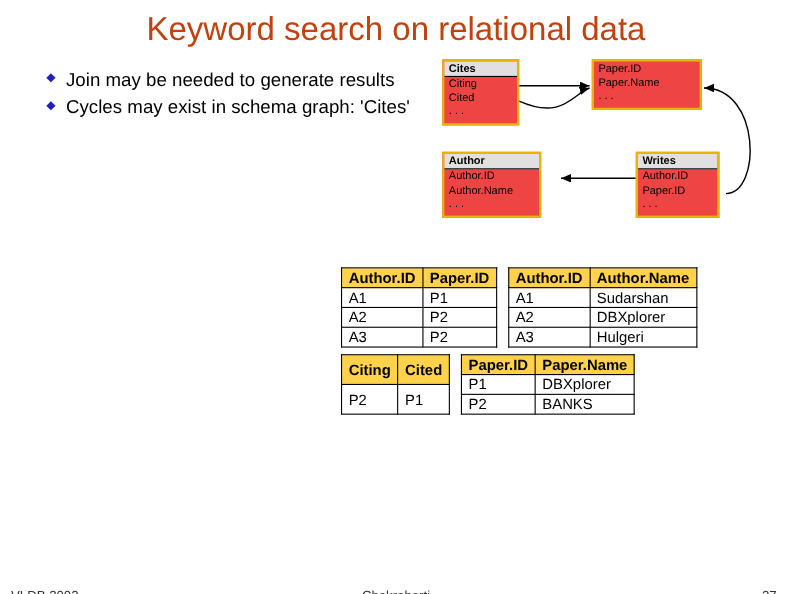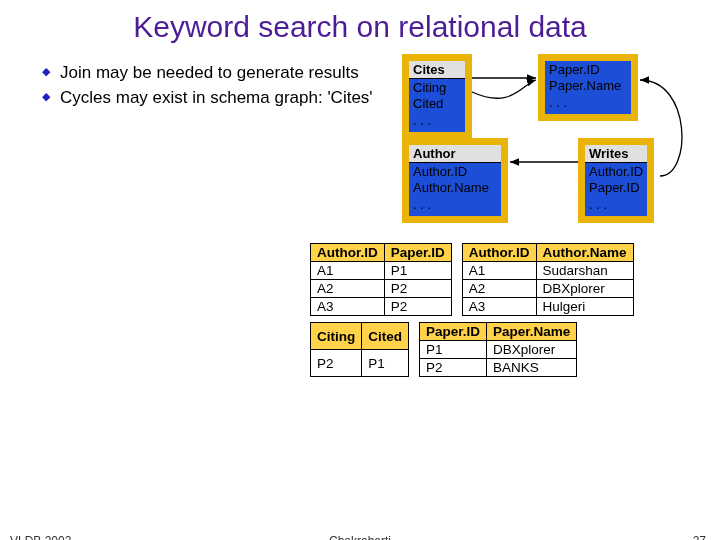--- a/index.html
+++ b/index.html
@@ -3,43 +3,43 @@
 <meta charset="utf-8">
 <style>
   * { box-sizing: border-box; margin: 0; padding: 0; }
   body {
     width: 720px; height: 540px;
     font-family: Arial, Helvetica, sans-serif;
     background: #fff; color: #000;
     position: relative; overflow: hidden;
   }
   .title {
-    font-size: 30px; color: #4c1d95;
+    font-size: 30px; color: #c2410c;
     text-align: center; padding: 10px 0 12px 0;
   }
   .content { position: relative; padding: 0 0 0 22px; }
   .bullets1 { list-style: none; font-size: 19px; line-height: 1.35; }
   .bullets1 > li { position: relative; padding-left: 22px; margin-bottom: 2px; max-width: 360px; }
   .bullets1 > li::before {
     content: "■"; color: #1f1fbd; position: absolute; left: 0; top: 2px; font-size: 13px;
   }
   .bullets2 { list-style: none; font-size: 17px; line-height: 1.35; margin-top: 6px; }
   .bullets2 > li { position: relative; padding-left: 38px; margin-bottom: 2px; max-width: 380px; }
   .bullets2 > li::before {
     content: "◆"; color: #1f1fbd; position: absolute; left: 20px; top: 2px; font-size: 11px;
   }
 
   
   .schema { position: absolute; right: 18px; top: 54px; width: 300px; height: 180px; }
-  .sbox { position: absolute; background: #1d4ed8; border: 7px solid #eab308; font-size: 13px; }
+  .sbox { position: absolute; background: #ef4444; border: 2px solid #eab308; font-size: 10px; }
   .sbox .hdr { background: #e0e0e0; font-weight: bold; padding: 1px 4px; border-bottom: 1px solid #000; }
   .sbox .body { padding: 1px 4px 3px 4px; line-height: 1.25; }
   .sb-cites  { left: 0;   top: 0;   width: 70px; }
   .sb-paper  { left: 136px; top: 0;   width: 100px; }
-  .sb-author { left: 0;   top: 84px; width: 106px; }
+  .sb-author { left: 0;   top: 84px; width: 90px; }
   .sb-writes { left: 176px; top: 84px; width: 76px; }
 
   svg.arrows { position: absolute; inset: 0; width: 300px; height: 180px; }
 
   
   .tables { position: absolute; left: 310px; top: 243px; width: 400px; }
   .trow { display: flex; gap: 10px; margin-bottom: 6px; }
   table.dt { border-collapse: collapse; font-size: 13.5px; }
   table.dt th, table.dt td { border: 1px solid #000; padding: 1px 6px; text-align: left; }
   table.dt th { background: #ffd24a; font-weight: bold; }

